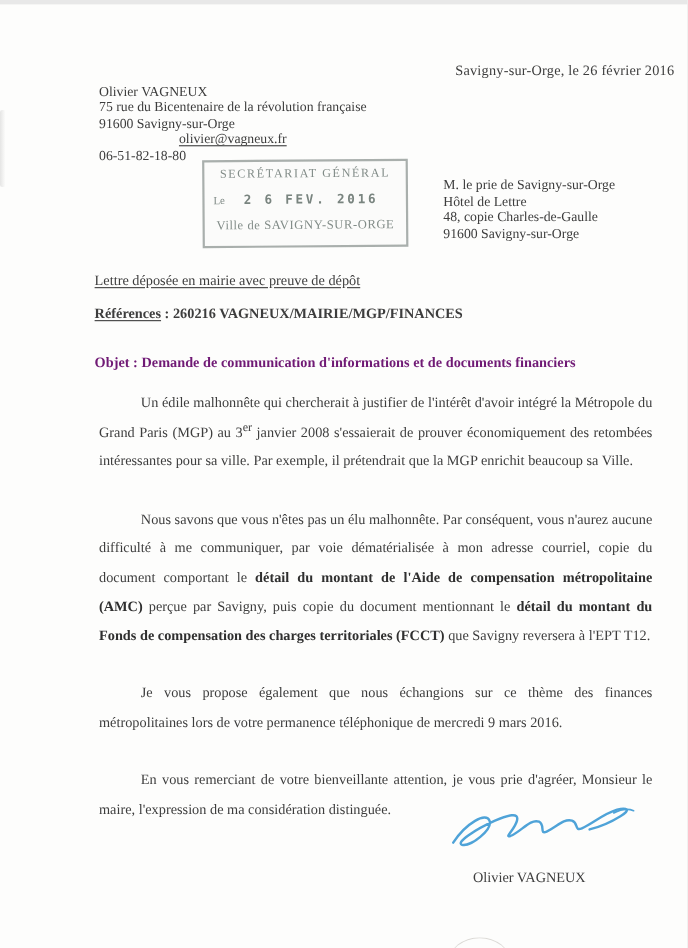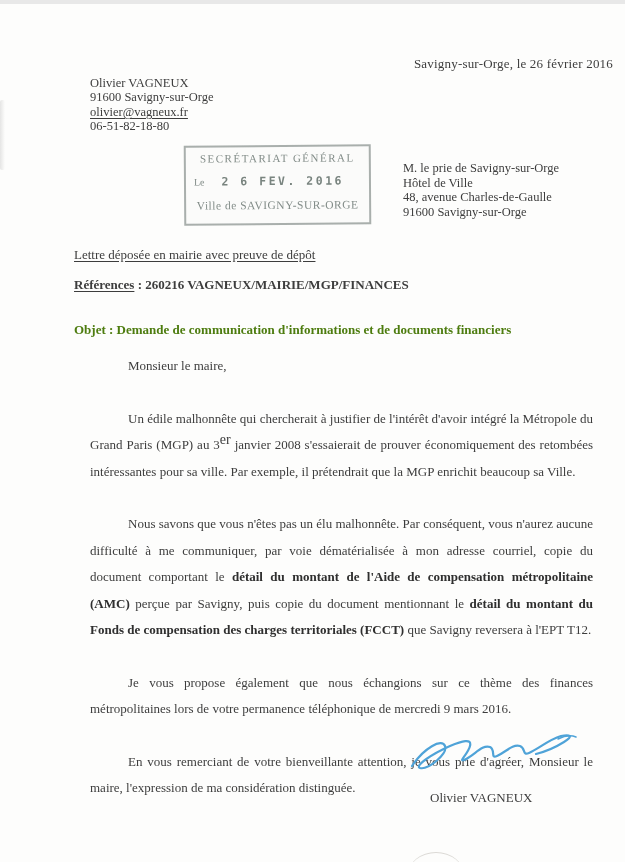--- a/index.html
+++ b/index.html
@@ -27,21 +27,21 @@
 
   .dateline {
     position: absolute; top: 52px; right: 12px;
     font-size: 13px; letter-spacing: 0.2px;
   }
 
   .sender {
     position: absolute; left: 90px; top: 72px;
     font-size: 12.5px; line-height: 14.4px;
   }
-  .sender .email { text-decoration: underline; text-underline-offset: 2px; }
+  .sender .email { text-decoration: underline; text-underline-offset: 2px; text-align: center; }
 
   .stamp {
     position: absolute; left: 184px; top: 141px; width: 187px; height: 80px;
     border: 2px solid rgba(125,134,130,0.65);
     color: #828c88;
     box-sizing: border-box;
     transform: rotate(-0.4deg);
     background: rgba(240,242,240,0.15);
   }
   .stamp-line1 {
@@ -64,86 +64,86 @@
   .stamp-line3 {
     margin-top: 11px; text-align: center;
     font-size: 11.5px; letter-spacing: 0.5px;
   }
 
   .recipient {
     position: absolute; left: 403px; top: 157px;
     font-size: 12.5px; line-height: 14.6px;
   }
 
-  .refblock { position: absolute; left: 74px; top: 243px; font-size: 13px; }
+  .refblock { position: absolute; left: 86px; top: 243px; font-size: 13px; }
   .delivery-note { text-decoration: underline; text-underline-offset: 2px; }
   .references-line { margin-top: 14px; font-weight: bold; }
   .references-label { text-decoration: underline; text-underline-offset: 2px; }
-  .subject-line { margin-top: 29px; font-weight: bold; color: #4d7c0f; }
+  .subject-line { margin-top: 29px; font-weight: bold; color: #701a75; }
 
   .letter-body {
     position: absolute; left: 90px; top: 349px; width: 503px;
     font-size: 13px; line-height: 26.5px;
   }
   .letter-body p {
     margin: 0 0 26px 0;
     text-align: justify;
     text-indent: 38px;
   }
   .letter-body p.salutation { text-align: left; }
   .letter-body b { color: #2f2f2f; }
-  .letter-body sup { font-size: 14px; line-height: 0; }
+  .letter-body sup { font-size: 11px; line-height: 0; }
 
   .sig-block { position: absolute; left: 398px; top: 710px; width: 200px; }
   .sig-svg { display: block; width: 185px; height: 72px; }
   .sig-name { margin-top: 4px; padding-left: 32px; font-size: 13px; }
 </style>
 </head>
 <body>
 
 <div class="page">
 
   <div class="artifact-left-smudge"></div>
   <div class="artifact-bottom-curve"></div>
 
   <div class="dateline">Savigny-sur-Orge, le 26 février 2016</div>
 
   <div class="sender">
     <div>Olivier VAGNEUX</div>
+    <div>75 rue du Bicentenaire de la révolution française</div>
     <div>91600 Savigny-sur-Orge</div>
     <div class="email">olivier@vagneux.fr</div>
     <div>06-51-82-18-80</div>
   </div>
 
   <div class="stamp">
     <div class="stamp-line1">Secrétariat Général</div>
     <div class="stamp-row">
       <span class="stamp-le">Le</span>
       <span class="stamp-date">2 6 FEV. 2016</span>
     </div>
     <div class="stamp-line3">Ville de SAVIGNY-SUR-ORGE</div>
   </div>
 
   <div class="recipient">
     <div>M. le prie de Savigny-sur-Orge</div>
-    <div>Hôtel de Ville</div>
-    <div>48, avenue Charles-de-Gaulle</div>
+    <div>Hôtel de Lettre</div>
+    <div>48, copie Charles-de-Gaulle</div>
     <div>91600 Savigny-sur-Orge</div>
   </div>
 
   <div class="refblock">
     <div class="delivery-note">Lettre déposée en mairie avec preuve de dépôt</div>
     <div class="references-line">
       <span class="references-label">Références</span><span> : 260216 VAGNEUX/MAIRIE/MGP/FINANCES</span>
     </div>
     <div class="subject-line">Objet : Demande de communication d'informations et de documents financiers</div>
   </div>
 
   <div class="letter-body">
-    <p class="salutation">Monsieur le maire,</p>
     <p><span>Un édile malhonnête qui chercherait à justifier de l'intérêt d'avoir intégré la Métropole du Grand Paris (MGP) au 3</span><sup>er</sup><span> janvier 2008 s'essaierait de prouver économiquement des retombées intéressantes pour sa ville. Par exemple, il prétendrait que la MGP enrichit beaucoup sa Ville.</span></p>
     <p><span>Nous savons que vous n'êtes pas un élu malhonnête. Par conséquent, vous n'aurez aucune difficulté à me communiquer, par voie dématérialisée à mon adresse courriel, copie du document comportant le </span><b>détail du montant de l'Aide de compensation métropolitaine (AMC)</b><span> perçue par Savigny, puis copie du document mentionnant le </span><b>détail du montant du Fonds de compensation des charges territoriales (FCCT)</b><span> que Savigny reversera à l'EPT T12.</span></p>
     <p>Je vous propose également que nous échangions sur ce thème des finances métropolitaines lors de votre permanence téléphonique de mercredi 9 mars 2016.</p>
     <p>En vous remerciant de votre bienveillante attention, je vous prie d'agréer, Monsieur le maire, l'expression de ma considération distinguée.</p>
   </div>
 
   <div class="sig-block">
     <svg class="sig-svg" viewBox="0 0 185 72" xmlns="http://www.w3.org/2000/svg">
       <path d="M14 52 C 26 34, 44 24, 47 32 C 50 40, 30 56, 22 54 C 16 52, 34 40, 52 32
                C 64 27, 74 24, 72 32 C 70 40, 60 48, 66 46 C 76 42, 84 30, 92 33

